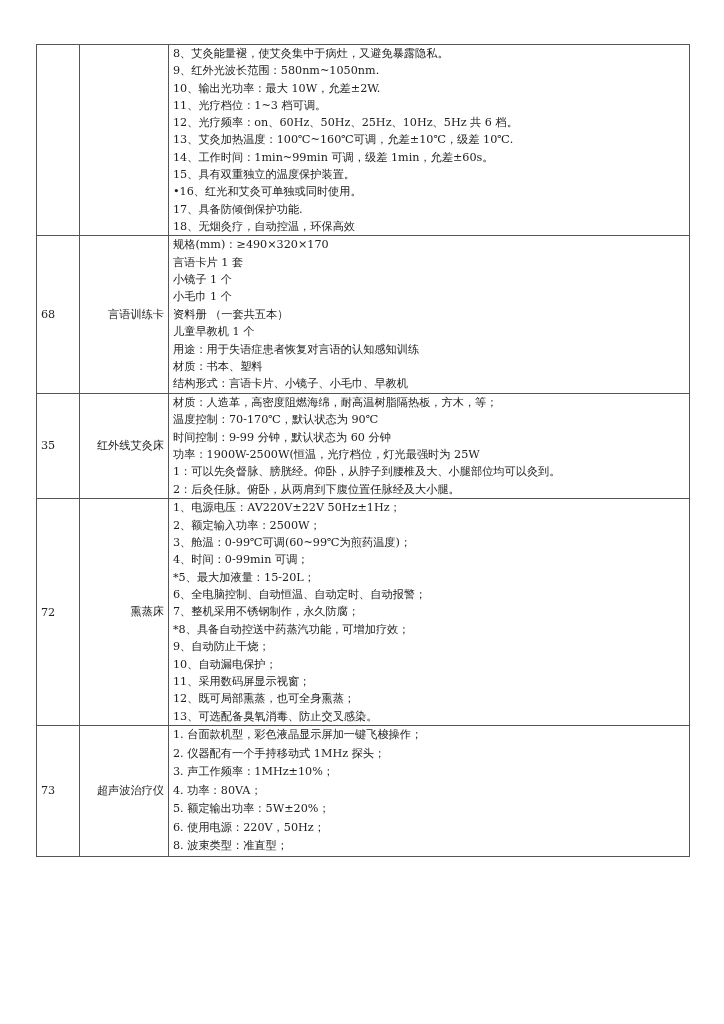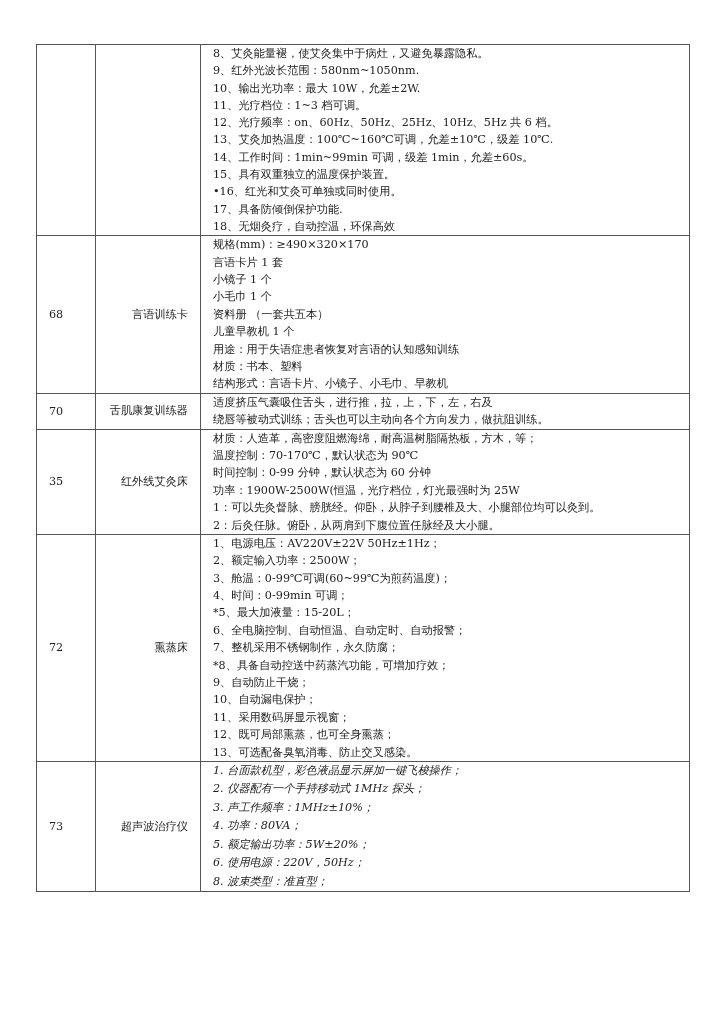--- a/index.html
+++ b/index.html
@@ -4,29 +4,29 @@
   <style>
     html, body { margin: 0; padding: 0; background: #ffffff; }
     body { width: 724px; height: 1024px; position: relative; overflow: hidden;
       font-family: "DejaVu Serif", "Liberation Serif", serif; color: #222; }
     table.spec {
       position: absolute; left: 36px; top: 44px; width: 654px;
       border-collapse: collapse; table-layout: fixed;
       font-size: 11.2px;
     }
     table.spec td {
-      border: 1px solid #555; padding: 0 12px; vertical-align: middle;
+      border: 1px solid #555; padding: 0 4px; vertical-align: middle;
     }
     td.no { width: 34px; }
     td.name { width: 80px; text-align: right; line-height: 18px; }
     td.spec-cell { text-align: left; }
     .line { height: 17.4px; line-height: 17.4px; white-space: nowrap; overflow: hidden; }
     tr.r67 .line { height: 17.3px; line-height: 17.3px; }
     tr.r69 td { height: 19px; }
-    tr.r73 .line { height: 18.5px; line-height: 18.5px; font-style: italic; }
+    tr.r73 .line { height: 18.5px; line-height: 18.5px; }
   </style>
 </head>
 <body>
 
 <table class="spec">
   <tbody>
     <tr class="r67">
       <td class="no"></td>
       <td class="name"></td>
       <td class="spec-cell">
@@ -51,35 +51,27 @@
         <div class="line">言语卡片 1 套</div>
         <div class="line">小镜子 1 个</div>
         <div class="line">小毛巾  1 个</div>
         <div class="line">资料册  （一套共五本）</div>
         <div class="line">儿童早教机  1 个</div>
         <div class="line">用途：用于失语症患者恢复对言语的认知感知训练</div>
         <div class="line">材质：书本、塑料</div>
         <div class="line">结构形式：言语卡片、小镜子、小毛巾、早教机</div>
       </td>
     </tr>
-    <tr class="r70">
-      <td class="no">70</td>
-      <td class="name">舌肌康复训练器</td>
-      <td class="spec-cell">
-        <div class="line">适度挤压气囊吸住舌头，进行推，拉，上，下，左，右及</div>
-        <div class="line">绕唇等被动式训练；舌头也可以主动向各个方向发力，做抗阻训练。</div>
-      </td>
-    </tr>
     <tr class="r71">
       <td class="no">35</td>
       <td class="name">红外线艾灸床</td>
       <td class="spec-cell">
         <div class="line">材质：人造革，高密度阻燃海绵，耐高温树脂隔热板，方木，等；</div>
         <div class="line">温度控制：70-170℃，默认状态为 90℃</div>
-        <div class="line">时间控制：0-99 分钟，默认状态为 60 分钟</div>
+        <div class="line">时间控制：9-99 分钟，默认状态为 60 分钟</div>
         <div class="line">功率：1900W-2500W(恒温，光疗档位，灯光最强时为 25W</div>
         <div class="line">1：可以先灸督脉、膀胱经。仰卧，从脖子到腰椎及大、小腿部位均可以灸到。</div>
         <div class="line">2：后灸任脉。俯卧，从两肩到下腹位置任脉经及大小腿。</div>
       </td>
     </tr>
     <tr class="r72">
       <td class="no">72</td>
       <td class="name">熏蒸床</td>
       <td class="spec-cell">
         <div class="line">1、电源电压：AV220V±22V   50Hz±1Hz；</div>

